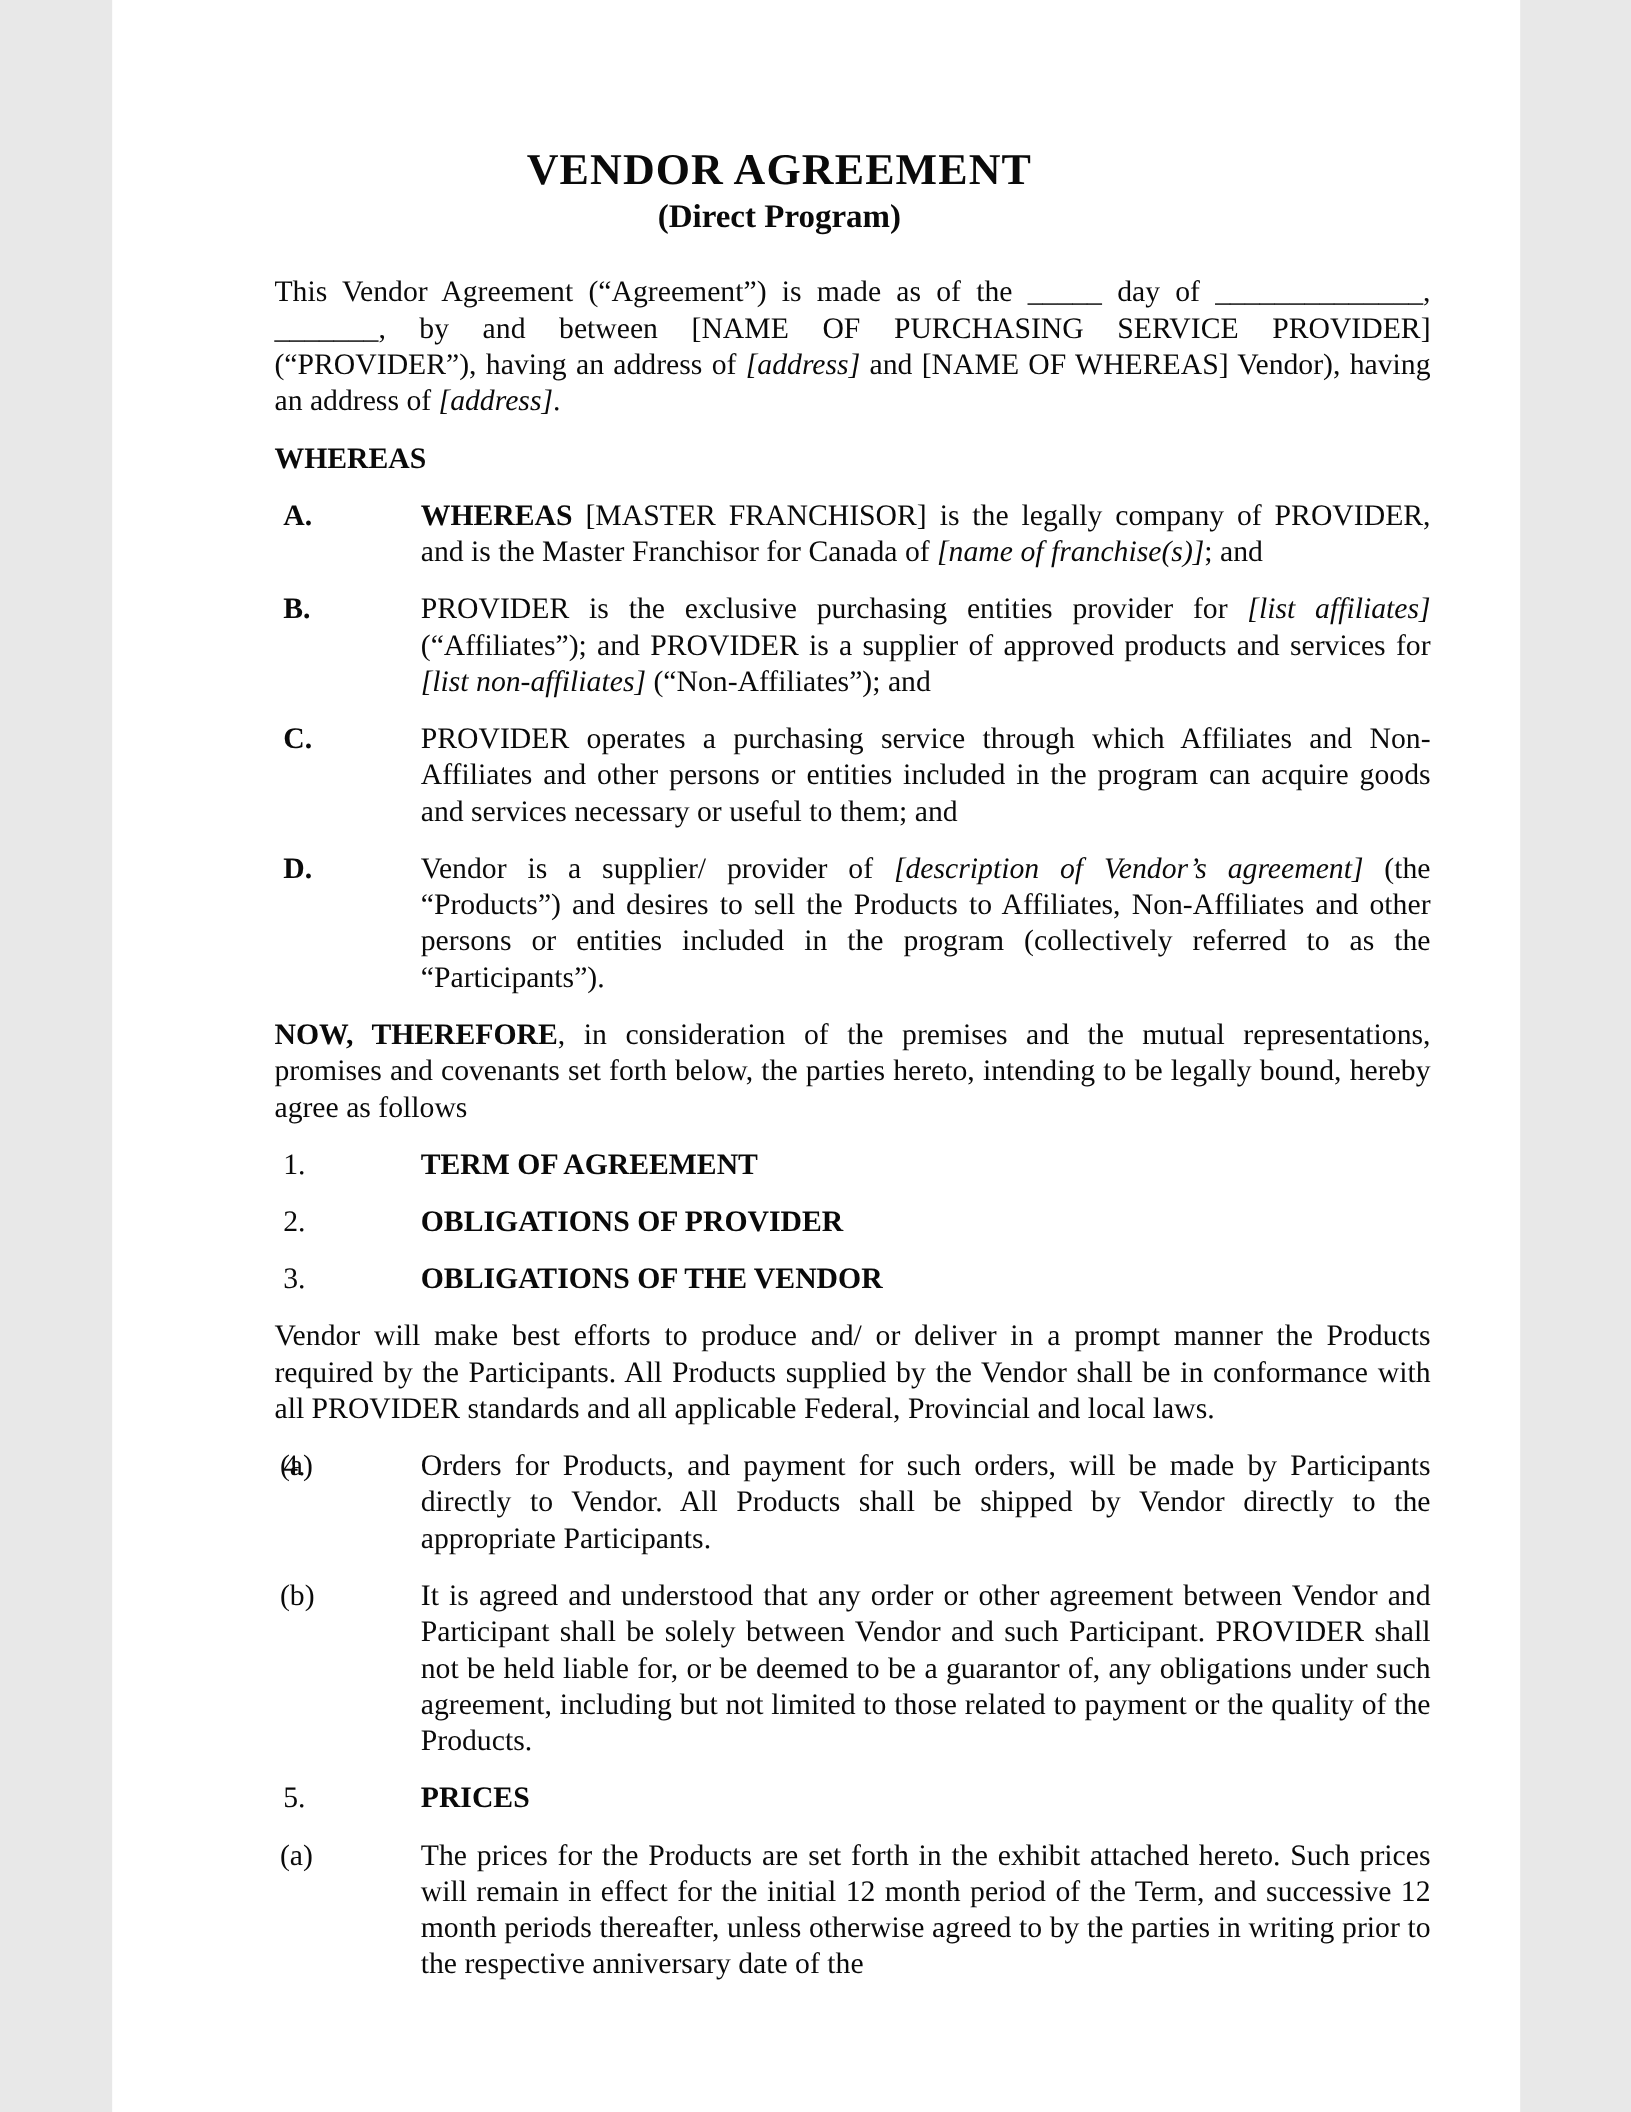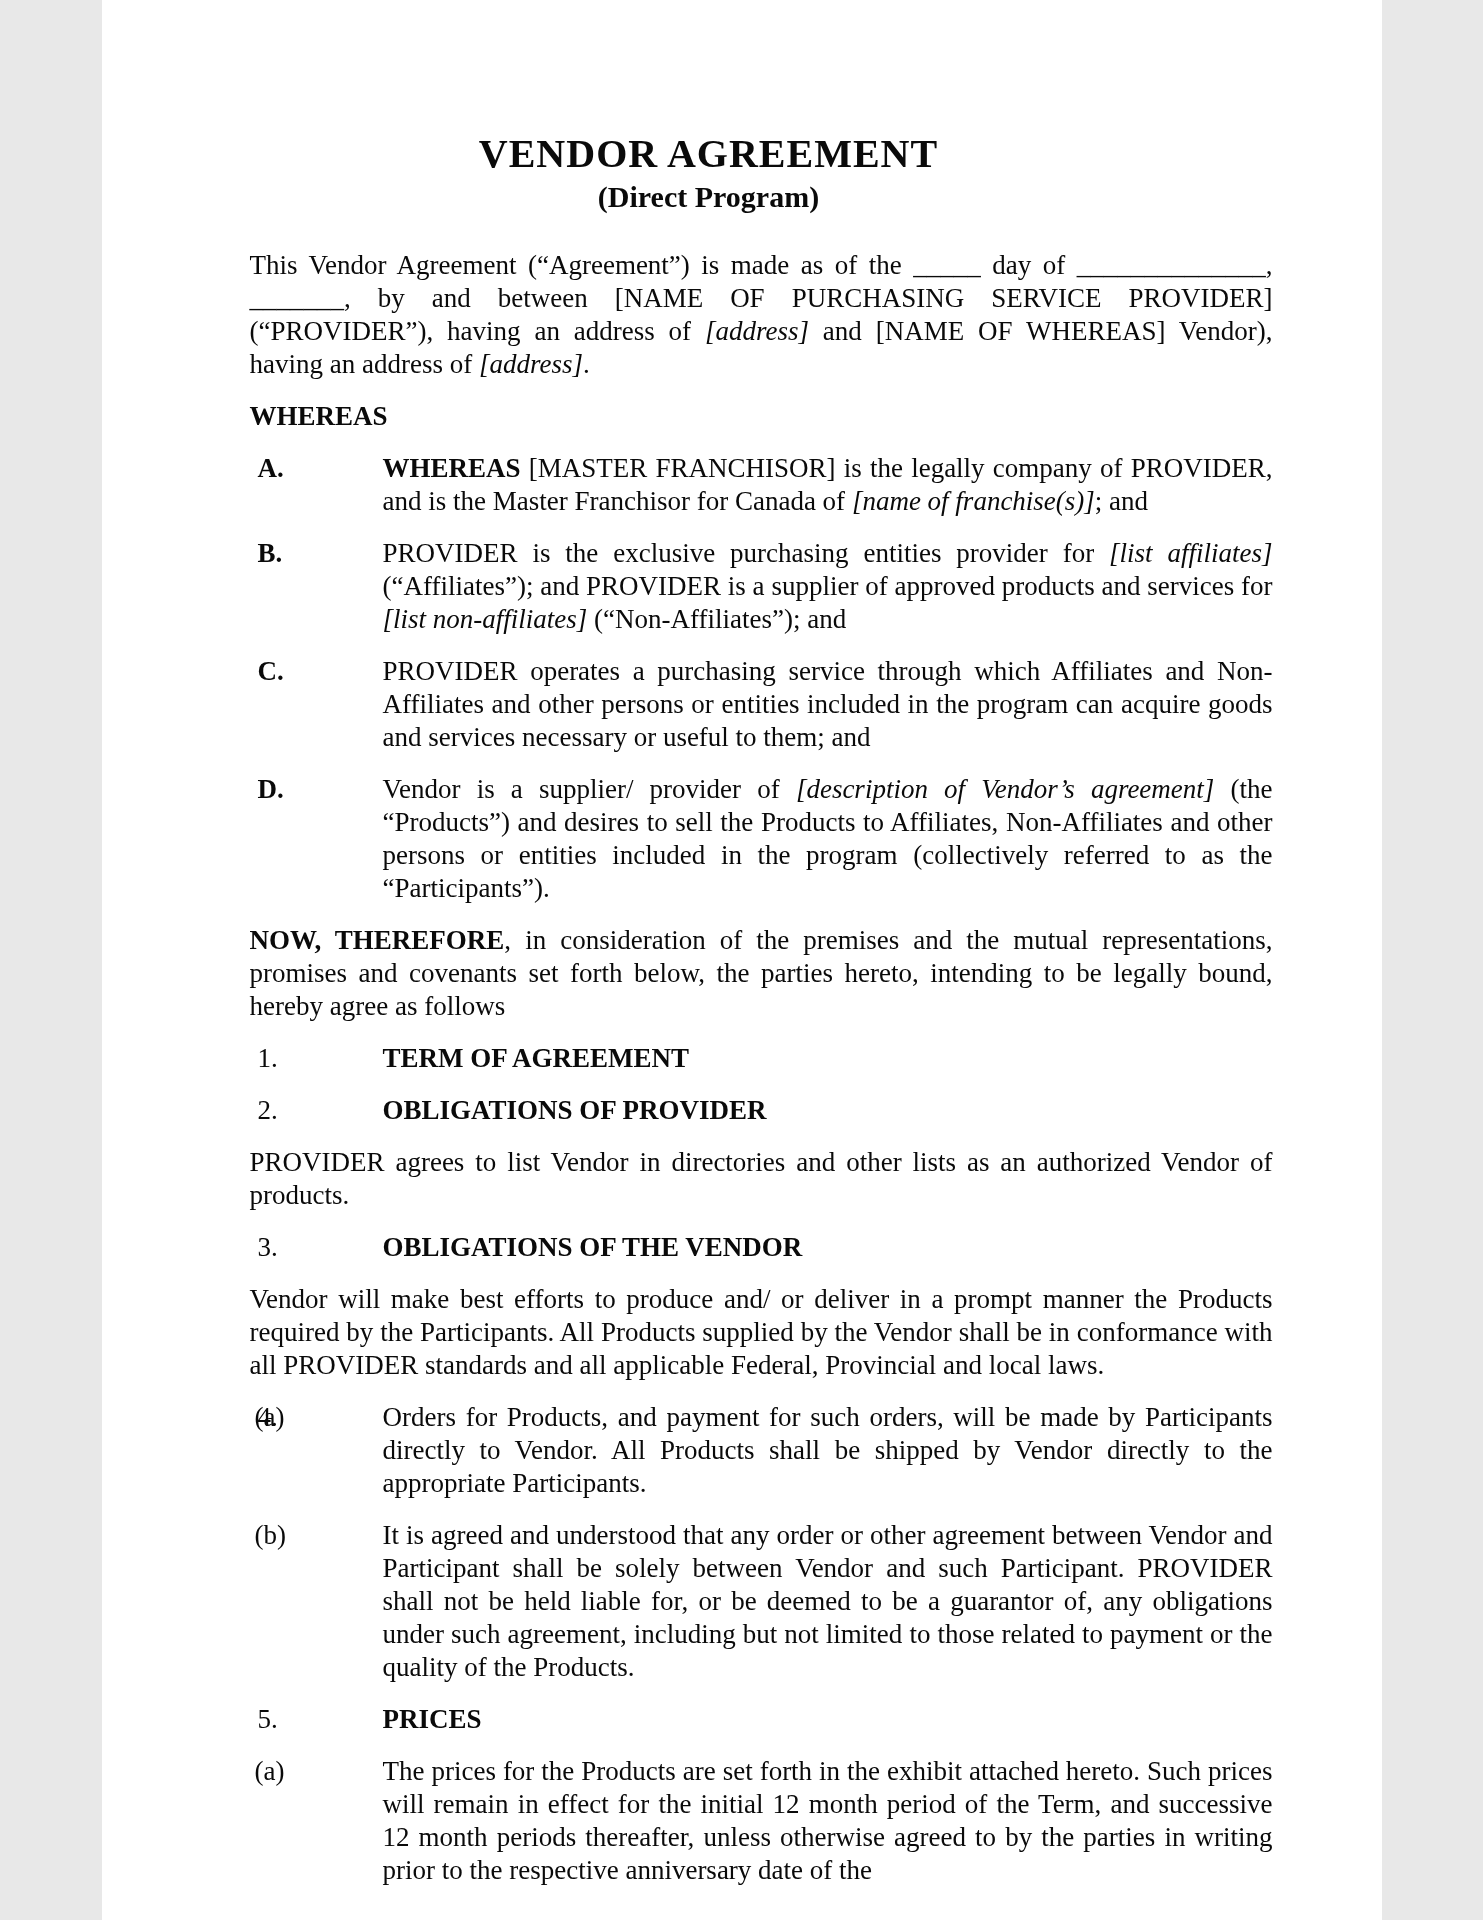--- a/index.html
+++ b/index.html
@@ -4,21 +4,21 @@
 <style>
   html,body{margin:0;padding:0;background:#e8e8e8;}
   .page{
     position:relative;
     width:1280px;height:1920px;
     background:#ffffff;
     color:#0a0a0a;
     font-family:"Liberation Serif","DejaVu Serif",serif;
     font-size:27px;line-height:33px;
     box-sizing:border-box;
-    padding:130px 109px 0 148px;
+    padding:130px 81px 0 148px;
     overflow:hidden;
     margin:0 auto;
   }
   .title-area{width:918px;text-align:center;margin:0 0 34px 0;}
   .doc-title{font-size:40px;line-height:48px;font-weight:700;letter-spacing:1px;}
   .doc-subtitle{font-size:30px;line-height:37px;font-weight:700;}
   .para{margin:0 0 19px 0;text-align:justify;}
   .heading-plain{font-weight:700;margin:0 0 19px 0;}
   .item{position:relative;padding-left:133px;margin:0 0 19px 0;text-align:justify;box-sizing:border-box;}
   .item > .label{position:absolute;left:8px;top:0;}
@@ -65,21 +65,20 @@
 
   <div id="sections">
       <div class="item section-heading">
         <span class="label">1.</span>
         <div class="body heading-text">TERM OF AGREEMENT</div>
       </div>
       <div class="item section-heading">
         <span class="label">2.</span>
         <div class="body heading-text">OBLIGATIONS OF PROVIDER</div>
       </div>
-      <p class="para"><span>PROVIDER agrees to list Vendor in directories and other lists as an authorized Vendor of products.</span></p>
       <div class="item section-heading">
         <span class="label">3.</span>
         <div class="body heading-text">OBLIGATIONS OF THE VENDOR</div>
       </div>
       <p class="para"><span>Vendor will make best efforts to produce and/ or deliver in a prompt manner the Products required by the Participants. All Products supplied by the Vendor shall be in conformance with all PROVIDER standards and all applicable Federal, Provincial and local laws.</span></p>
       <div class="item section-heading">
         <span class="label">4.</span>
       </div>
       <div class="item sub">
         <span class="label">(a)</span>

